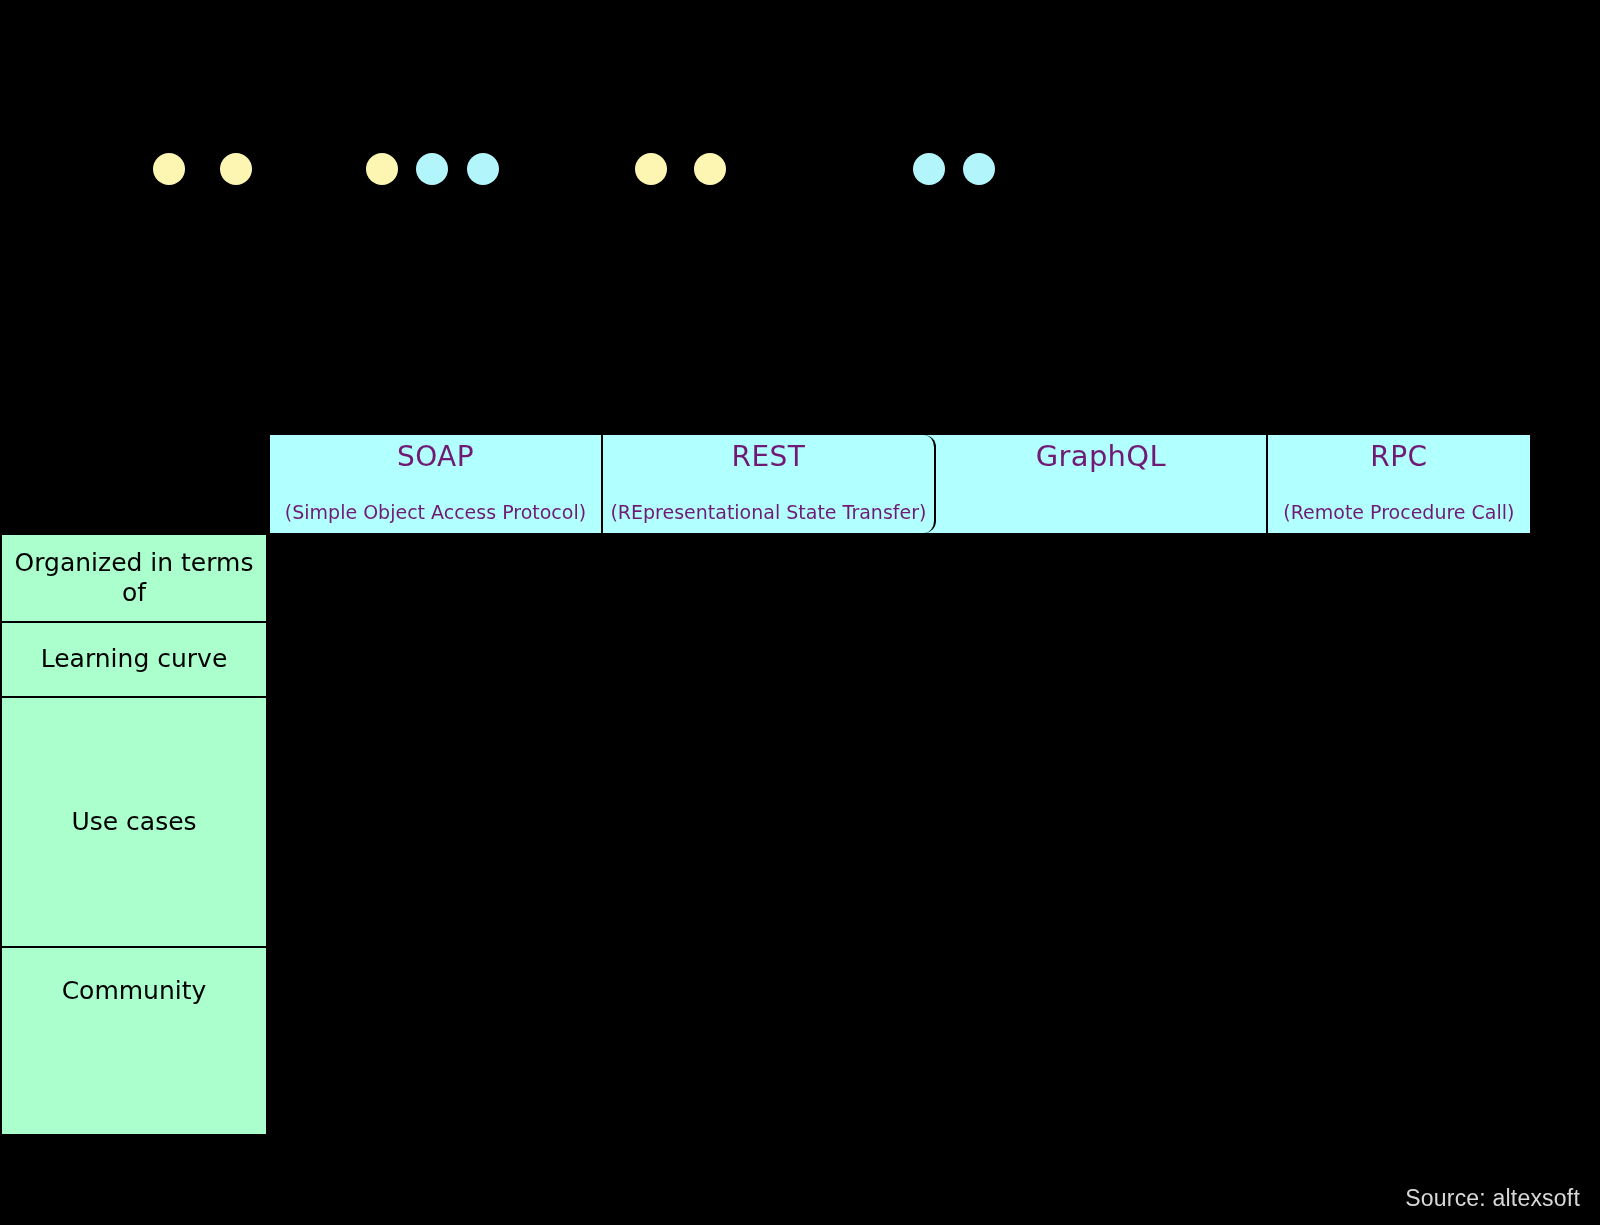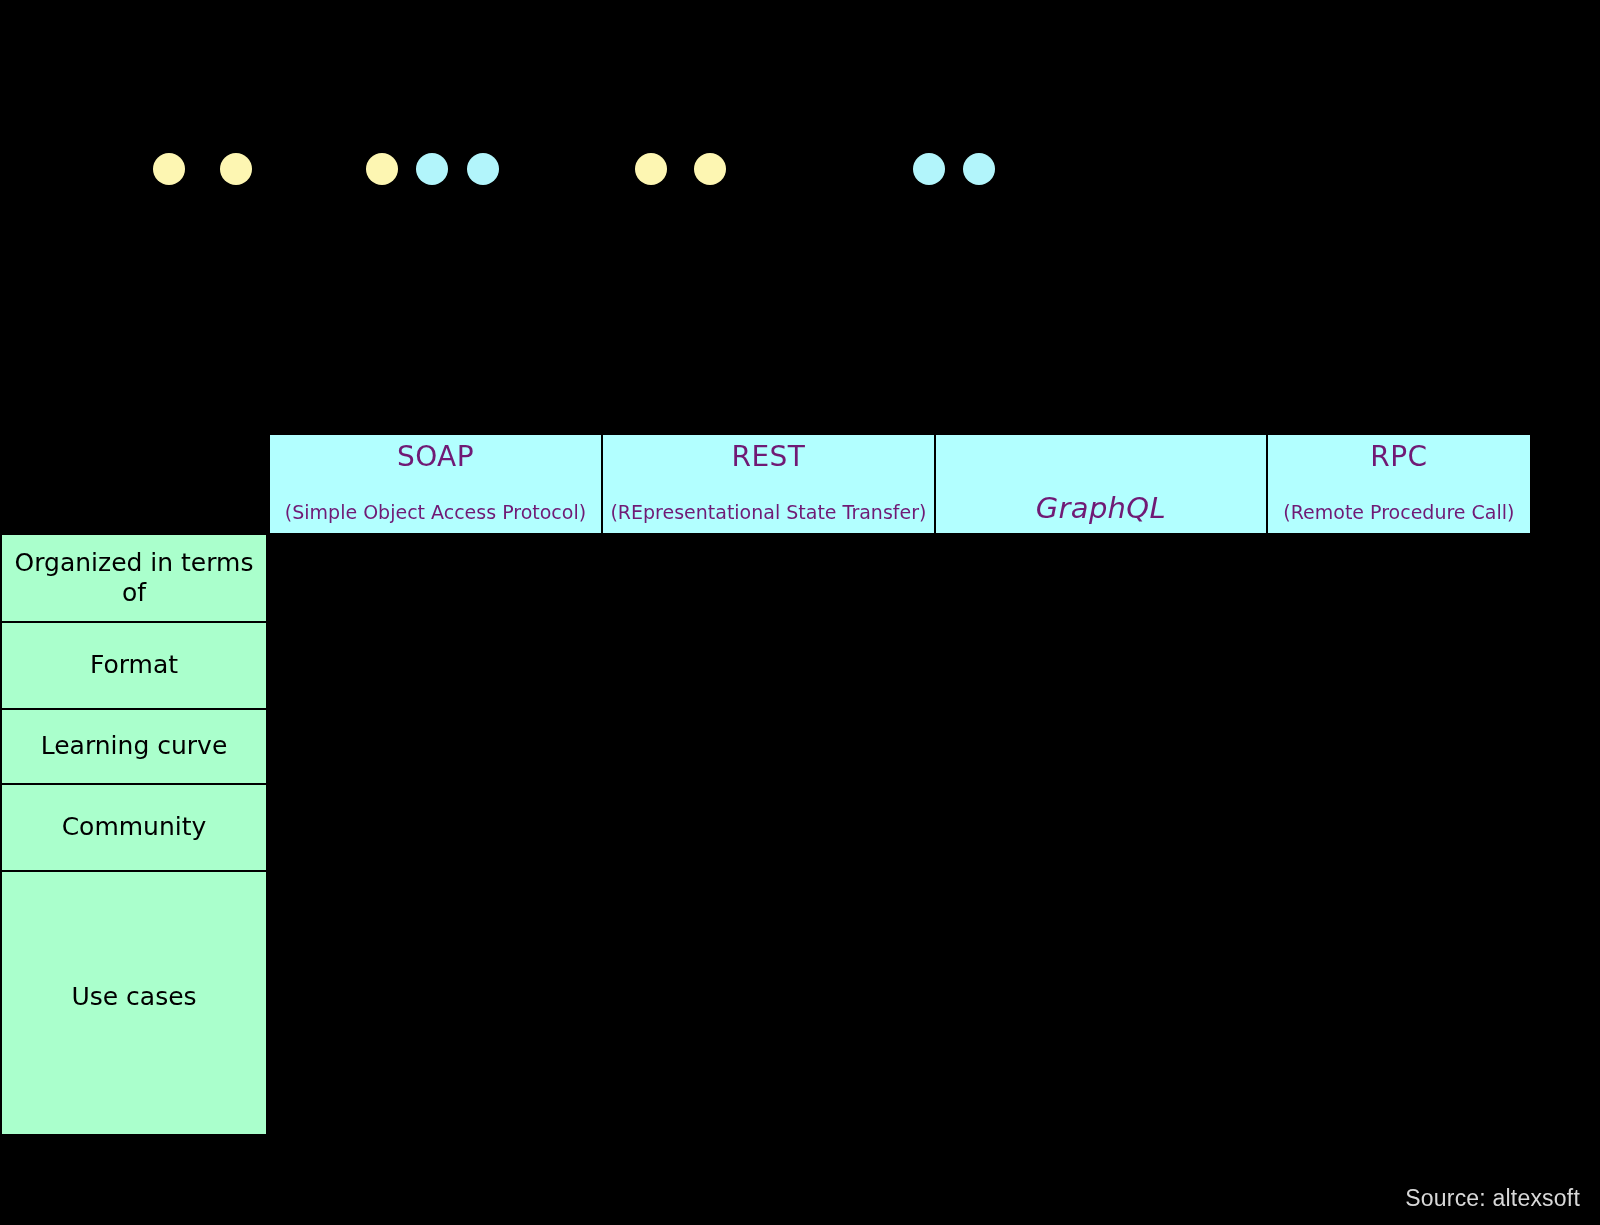--- a/index.html
+++ b/index.html
@@ -73,21 +73,21 @@
     line-height: 1.18;
     letter-spacing: 0.4px;
     white-space: nowrap;
   }
   .col-head .full {
     font-size: 19px;
     line-height: 1.2;
     white-space: nowrap;
     margin-top: 28px;
   }
-  .col-head.single { justify-content: flex-end; font-style: italic; }
+  .col-head.single { justify-content: flex-start; }
   .col-head.single .abbr {
     font-size: 29px;
     letter-spacing: 0.3px;
   }
 
   
   #row-label-column {
     position: absolute;
     left: 0px;
     top: 103px;
@@ -140,39 +140,38 @@
 
 <div id="comparison-table">
 
   <div id="header-band">
 
     <div class="col-head" style="width: 334px;">
       <span class="abbr">SOAP</span>
       <span class="full">(Simple Object Access Protocol)</span>
     </div>
 
-    <div class="col-head" style="width: 334px;">
+    <div class="col-head" style="width: 334px; border-radius: 12px;">
       <span class="abbr">REST</span>
       <span class="full">(REpresentational State Transfer)</span>
     </div>
 
     <div class="col-head single" style="width: 333px;">
       <span class="abbr">GraphQL</span>
     </div>
 
     <div class="col-head" style="width: 263px;">
       <span class="abbr">RPC</span>
       <span class="full">(Remote Procedure Call)</span>
     </div>
 
   </div>
 
   <div id="row-label-column" style="height: 603px;">
     <div class="row-label" style="height: 88px;">Organized in terms of</div>
-    <div class="row-label" style="height: 87px;">Format</div>
     <div class="row-label" style="height: 75px;">Learning curve</div>
+    <div class="row-label" style="height: 250px;">Use cases</div>
     <div class="row-label" style="height: 87px;">Community</div>
-    <div class="row-label" style="height: 250px;">Use cases</div>
   </div>
 
 </div>
 
 <div id="source-credit">Source: altexsoft</div>
 
 </body></html>

